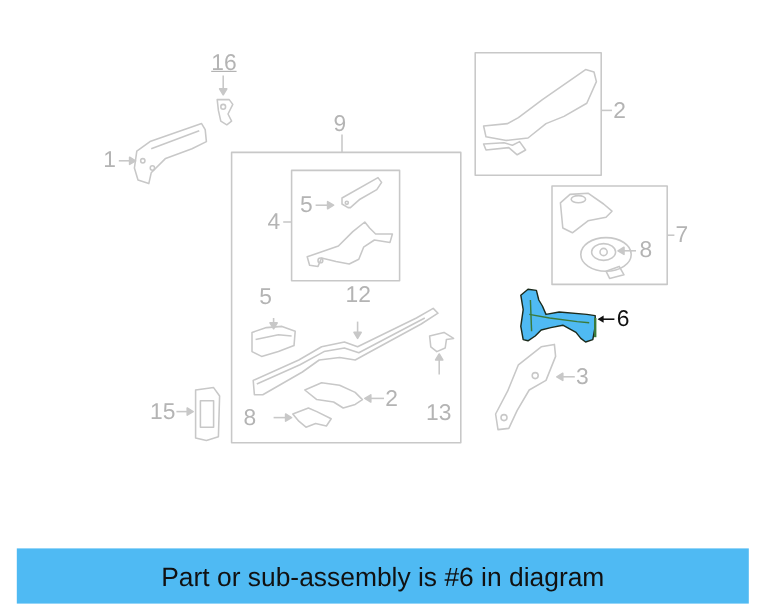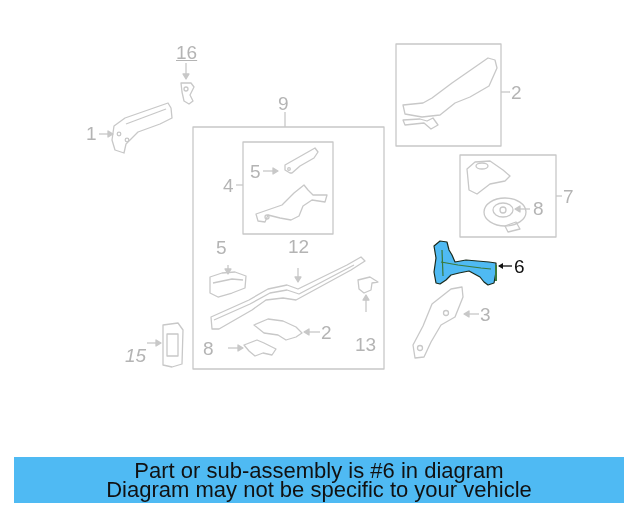--- a/index.html
+++ b/index.html
@@ -112,20 +112,19 @@
   <div class="callout" style="left:250px;top:162px;">5</div>
   <div class="callout active" style="left:514px;top:257px;">6</div>
   <div class="callout" style="left:563px;top:187px;">7</div>
   <div class="callout" style="left:533px;top:199px;">8</div>
   <div class="callout" style="left:278px;top:94px;">9</div>
   <div class="callout" style="left:203px;top:339px;">8</div>
   <div class="callout" style="left:321px;top:323px;">2</div>
   <div class="callout" style="left:288px;top:237px;">12</div>
   <div class="callout" style="left:355px;top:315px;margin-top:20px;">13</div>
   <div class="callout" style="left:216px;top:238px;">5</div>
-  <div class="callout" style="left:125px;top:346px;font-style:italic;">15</div>
+  <div class="callout" style="left:125px;top:334px;">15</div>
   <div class="callout" style="left:176px;top:43px;text-decoration:underline;">16</div>
 </div>
 
 <div id="banner">
   <div class="line">Part or sub-assembly is #6 in diagram</div>
-  <div class="line">Diagram may not be specific to your vehicle</div>
 </div>
 
 </body></html>

